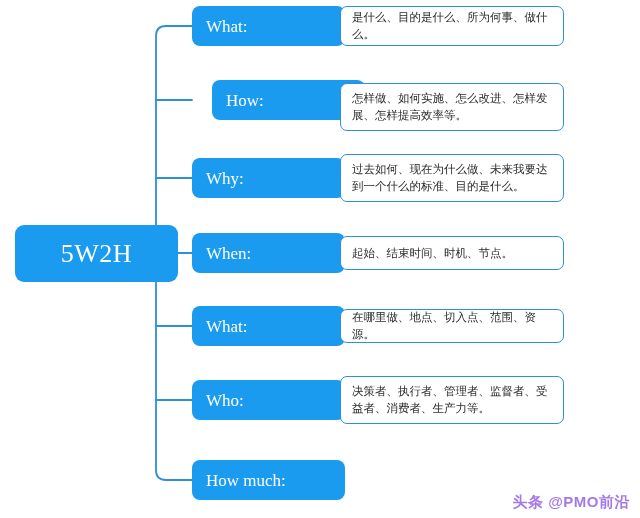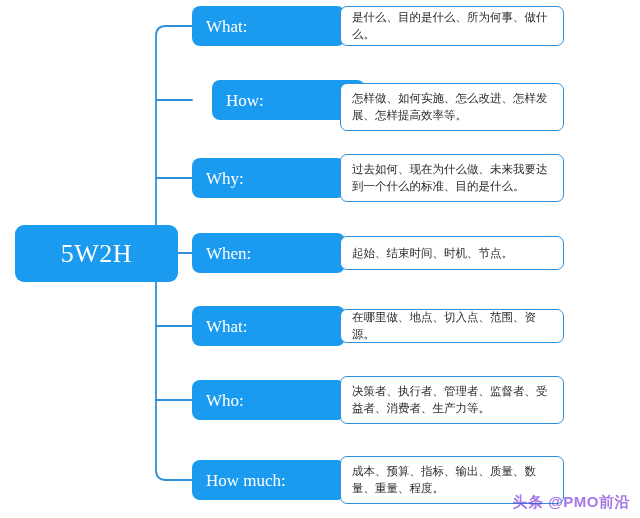--- a/index.html
+++ b/index.html
@@ -180,19 +180,16 @@
   <div class="branch-label-box" style="top:380px;">
     <span class="branch-label">Who:</span>
   </div>
   <div class="desc-box" style="top:376px;height:48px;align-items:center;">
     <span class="desc-text">决策者、执行者、管理者、监督者、受益者、消费者、生产力等。</span>
   </div>
 
   <div class="branch-label-box" style="top:460px;">
     <span class="branch-label">How much:</span>
   </div>
-  <div class="desc-box" style="top:456px;height:48px;">
-    <span class="desc-text">成本、预算、指标、输出、质量、数量、重量、程度。</span>
-  </div>
 
   <div class="watermark">头条 @PMO前沿</div>
 
 </div>
 
 </body></html>

